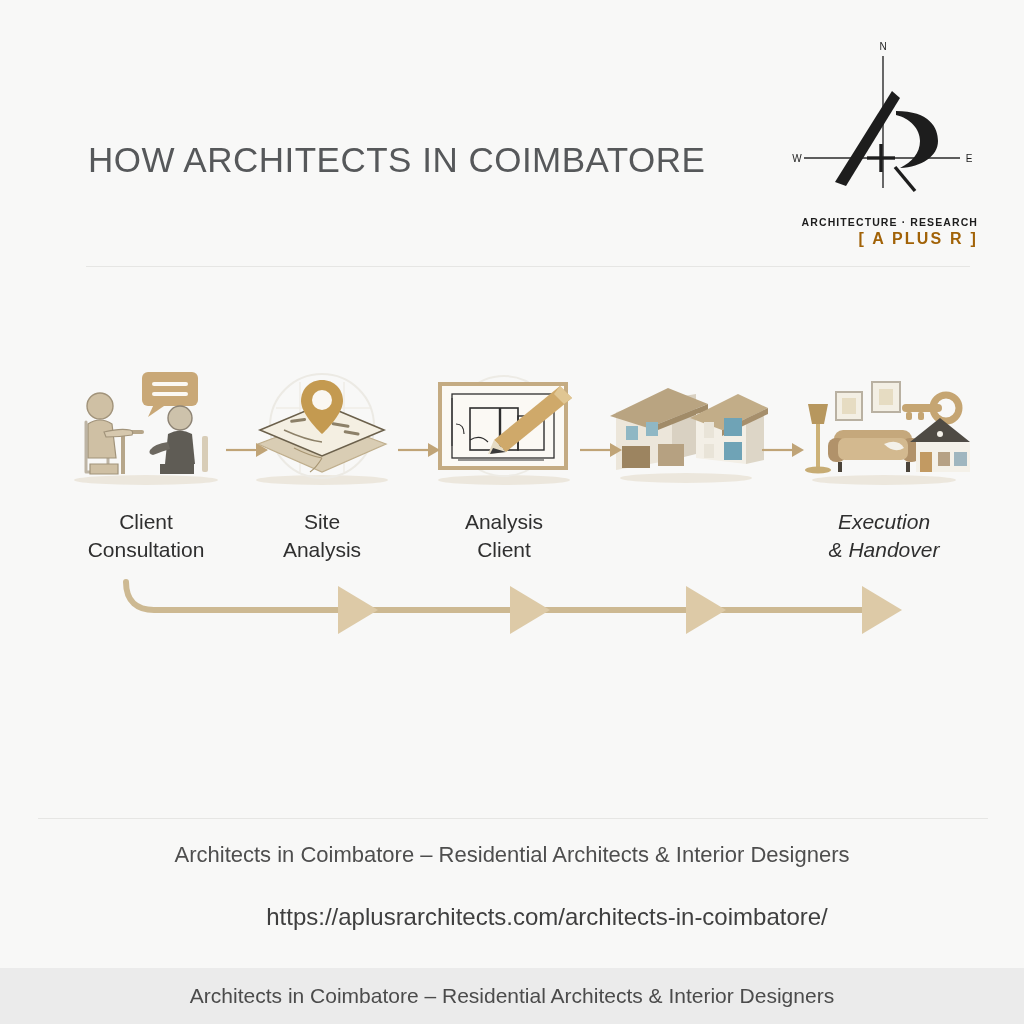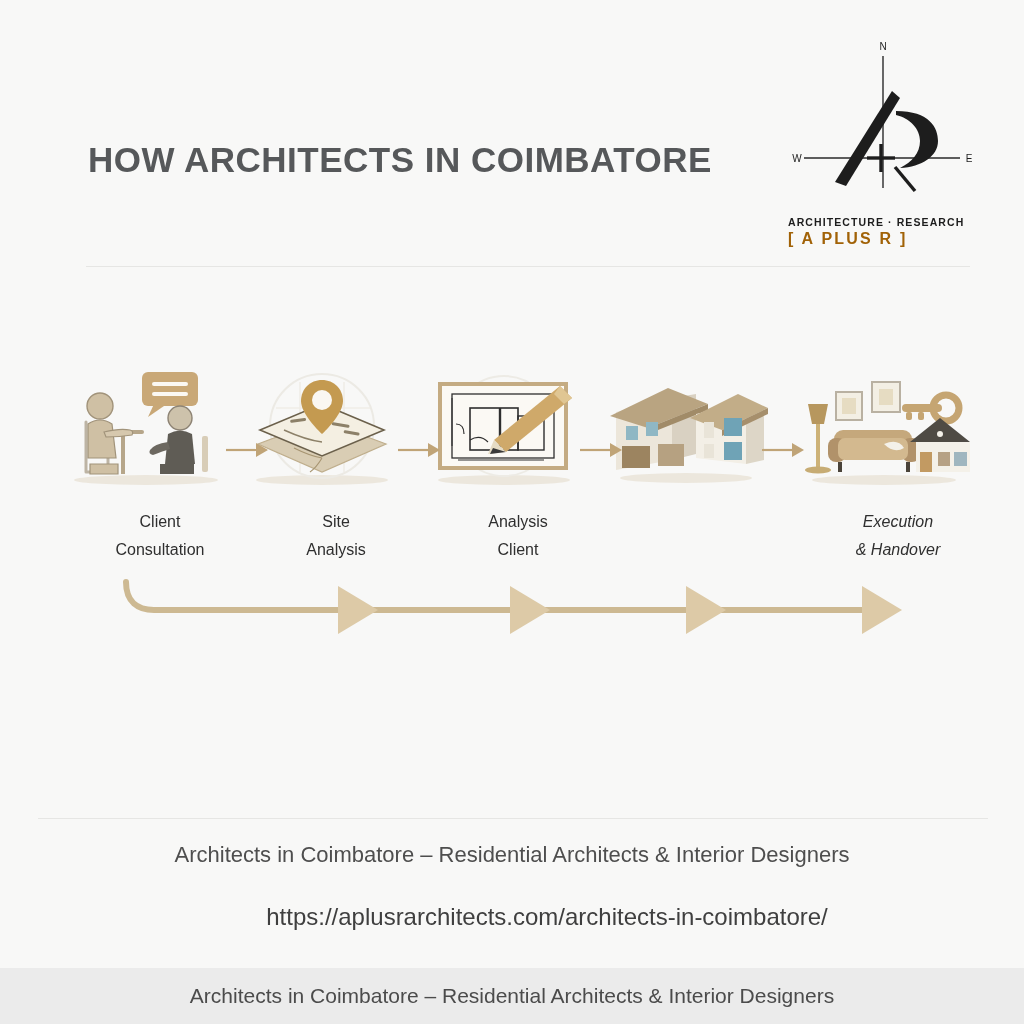--- a/index.html
+++ b/index.html
@@ -29,21 +29,21 @@
     left: 88px;
     top: 136px;
   }
   .title-line {
     font-size: 35px;
     letter-spacing: 0.5px;
     line-height: 48px;
     color: #5d5d5d;
     white-space: nowrap;
   }
-  .t-bold   { font-weight: 700; color: #56585a; }
+  .t-bold   { font-weight: 400; color: #56585a; }
   .t-light  { font-weight: 400; color: #6f7173; }
 
   
   #logo {
     position: absolute;
     left: 788px;
     top: 36px;
     width: 190px;
     height: 220px;
   }
@@ -51,21 +51,21 @@
     position: absolute;
     left: 0; top: 0;
     width: 190px;
     height: 180px;
   }
   #logo-text {
     position: absolute;
     left: 0;
     top: 180px;
     width: 190px;
-    text-align: left;
+    text-align: right;
   }
   #logo-line1 {
     font-size: 10.5px;
     font-weight: 700;
     letter-spacing: 1.1px;
     color: #1d1d1d;
   }
   #logo-line2 {
     font-size: 16px;
     font-weight: 700;
@@ -98,24 +98,24 @@
     height: 200px;
   }
   .step-icon {
     position: relative;
     width: 180px;
     height: 120px;
   }
   .step-label {
     position: absolute;
     top: 140px;
-    left: 14px;
+    left: 0;
     width: 180px;
     text-align: center;
-    font-size: 16px;
+    font-size: 21px;
     line-height: 28px;
     color: #2f2f2f;
     font-weight: 400;
   }
   #step-0 { left: 56px; }
   #step-1 { left: 232px; }
   #step-2 { left: 414px; }
   #step-3 { left: 596px; }
   #step-4 { left: 794px; font-style: italic; }
 

